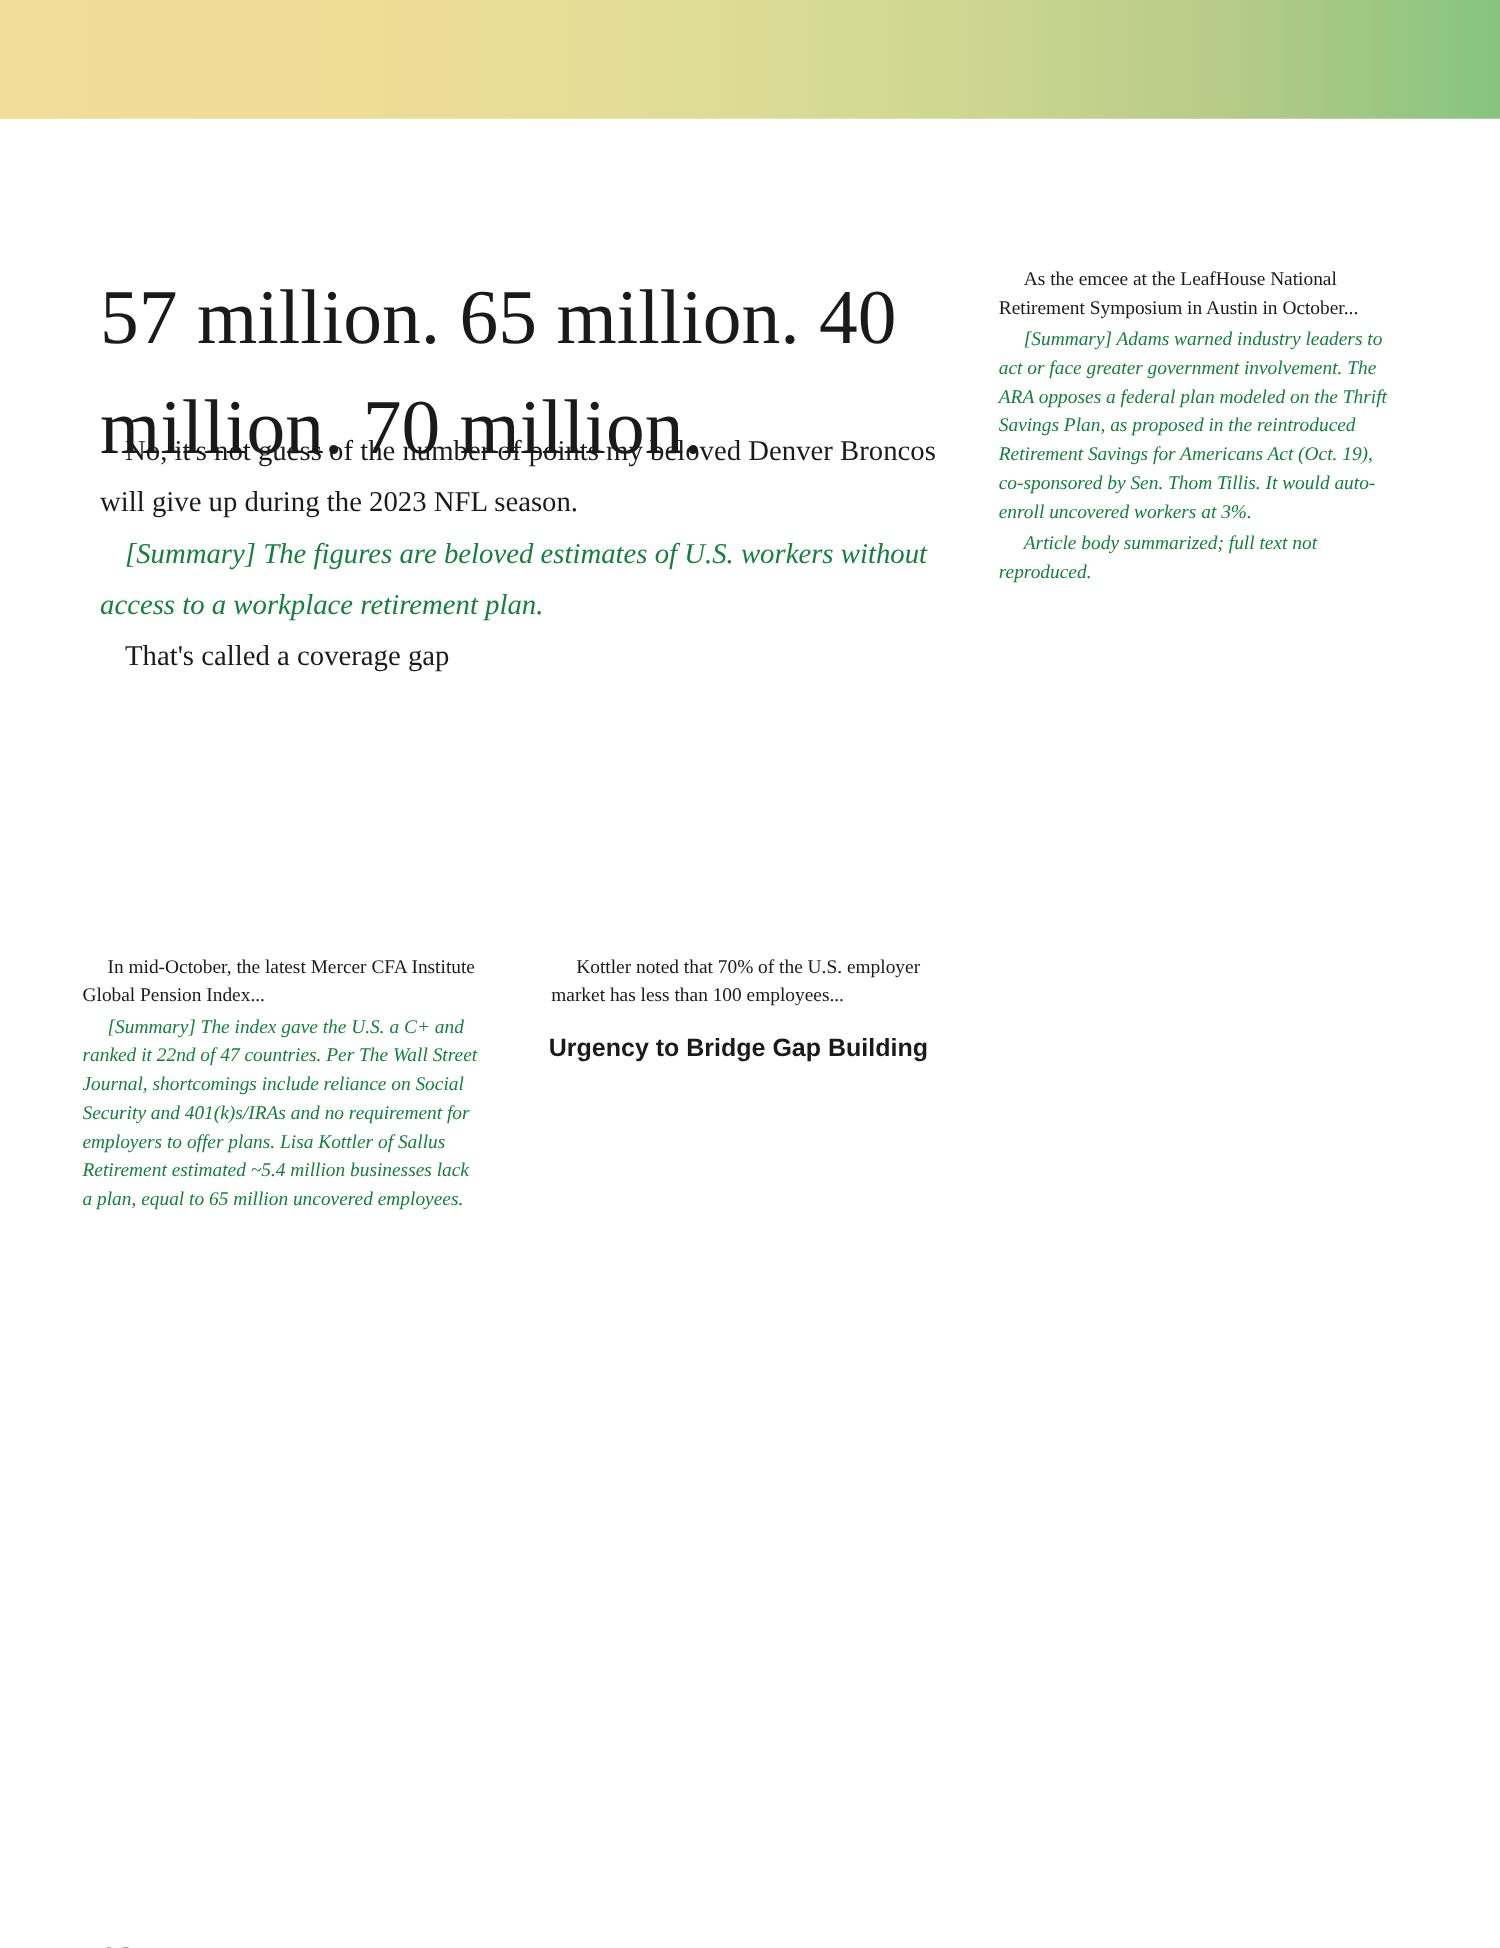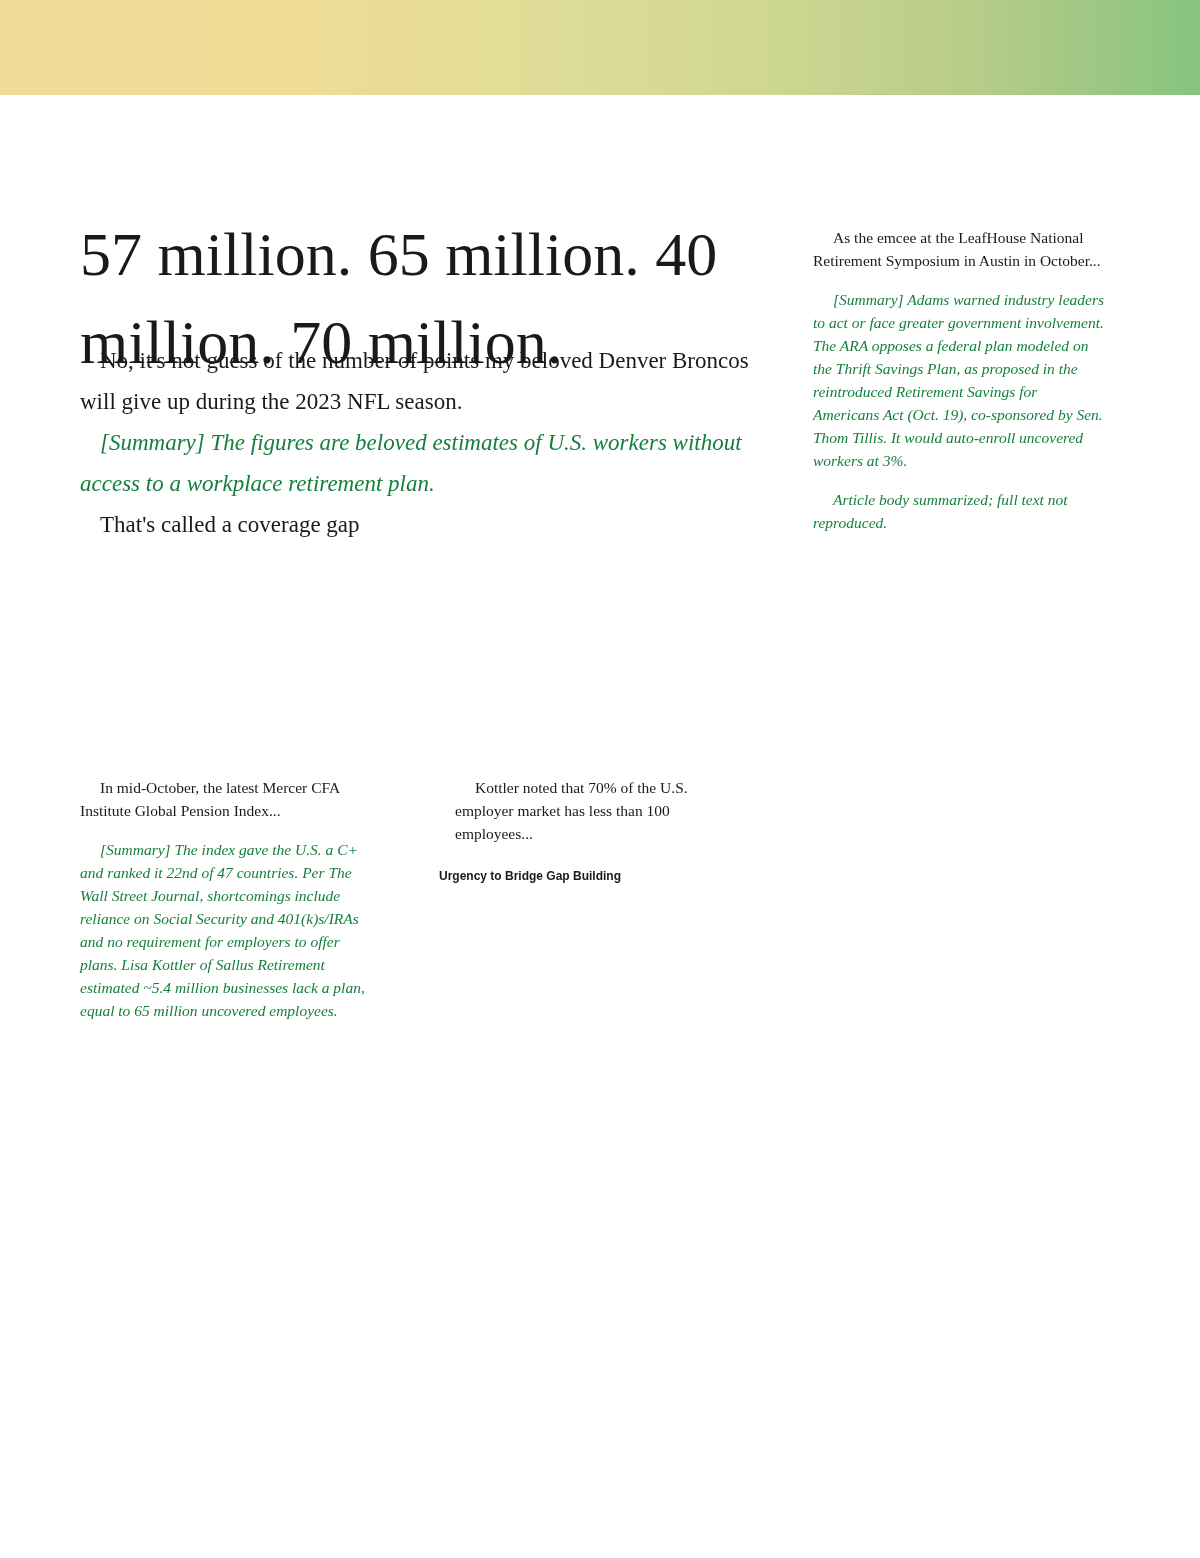--- a/index.html
+++ b/index.html
@@ -15,27 +15,27 @@
   .headline {
     position: absolute; left: 80px; top: 210px; width: 680px;
     font-size: 62px; line-height: 88px; font-weight: normal; margin: 0;
   }
   .lede {
     position: absolute; left: 80px; top: 340px; width: 690px;
     font-size: 23px; line-height: 41px;
   }
   .lede p { margin: 0; text-indent: 20px; }
   .col { position: absolute; font-size: 15.5px; line-height: 23px; }
-  .col p { margin: 16px; text-indent: 20px; }
+  .col p { margin: 2px; text-indent: 20px; }
   .col.c1 { left: 64px; top: 760px; width: 322px; }
   .col.c2 { left: 439px; top: 760px; width: 322px; }
   .col.c3 { left: 797px; top: 210px; width: 325px; }
   .subhead {
     font-family: "Liberation Sans", "DejaVu Sans", sans-serif;
-    font-weight: bold; font-size: 12px; margin: 20px 0 2px 0;
+    font-weight: bold; font-size: 20px; margin: 20px 0 2px 0;
   }
   .note { color: #15803d; font-style: italic; }
   .footer {
     position: absolute; left: 80px; top: 1530px;
     font-family: "Liberation Sans", "DejaVu Sans", sans-serif;
     font-size: 15px; display: flex; align-items: baseline; gap: 12px;
   }
   .footer .page-num { font-weight: bold; font-size: 24px; margin-top: 23px; }
 </style>
 </head>

